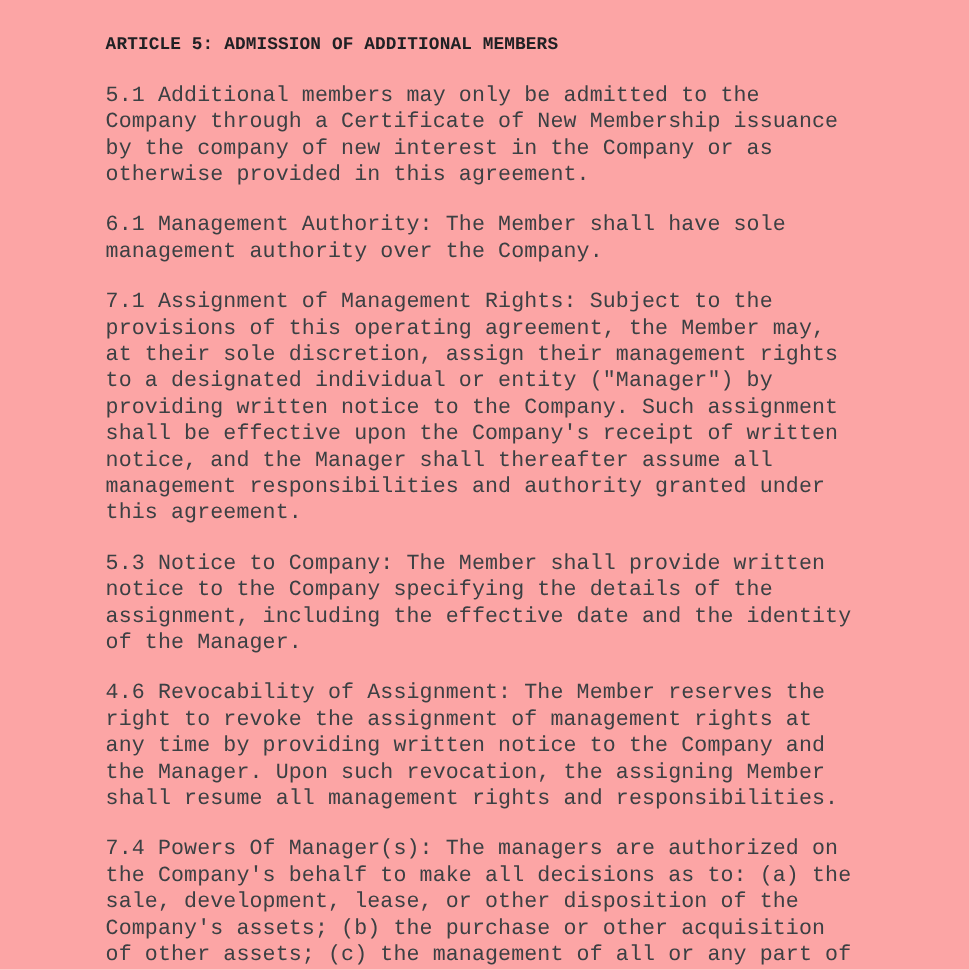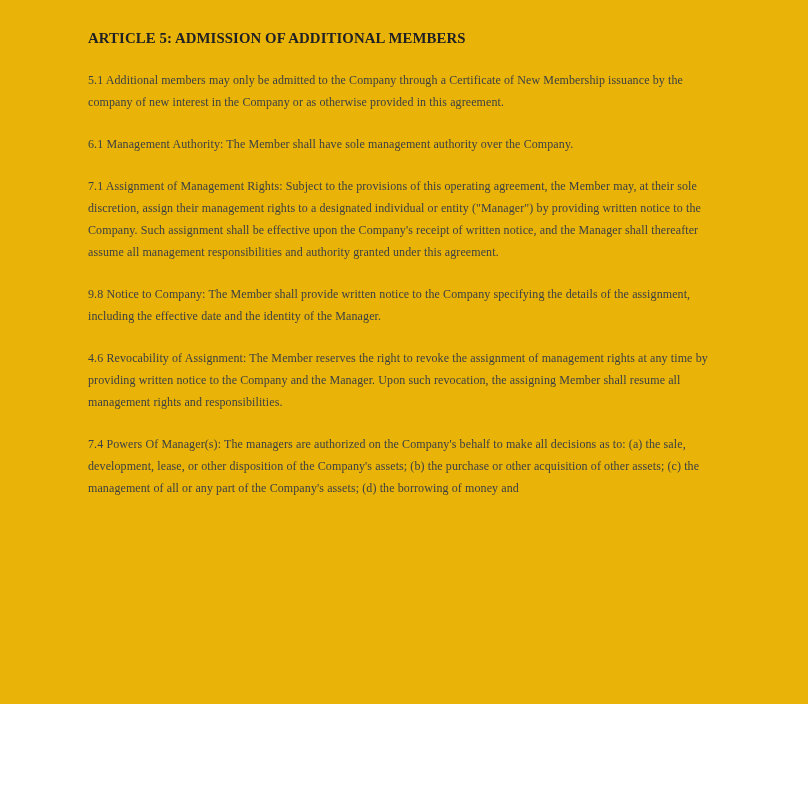--- a/index.html
+++ b/index.html
@@ -6,39 +6,39 @@
     margin: 0;
     padding: 0;
     background: #ffffff;
     width: 808px;
     height: 808px;
     overflow: hidden;
   }
   .doc-page {
     box-sizing: border-box;
     width: 808px;
-    height: 704px;
+    height: 808px;
     padding: 27px 0 0 88px;
-    background: #eab308;
-    font-family: Liberation Serif, serif;
+    background: #fca5a5;
+    font-family: Liberation Mono, monospace;
   }
   .doc-content {
     width: 625px;
   }
   .doc-content h2 {
     margin: 0 0 20px 0;
     font-size: 14.8px;
     line-height: 22px;
     font-weight: 700;
     color: #202124;
     letter-spacing: 0.1px;
   }
   .doc-content p {
     margin: 0 0 20px 0;
-    font-size: 12px;
+    font-size: 18px;
     line-height: 22px;
     font-weight: 400;
     color: #3c4043;
     letter-spacing: 0.1px;
   }
 </style>
 </head>
 <body>
 
 <div class="doc-page">
@@ -48,19 +48,19 @@
       <h2>ARTICLE 5: ADMISSION OF ADDITIONAL MEMBERS</h2>
       <p>5.1 Additional members may only be admitted to the Company through a Certificate of New Membership issuance by the company of new interest in the Company or as otherwise provided in this agreement.</p>
     </section>
 
     <section>
       <p>6.1 Management Authority: The Member shall have sole management authority over the Company.</p>
     </section>
 
     <section>
       <p>7.1 Assignment of Management Rights: Subject to the provisions of this operating agreement, the Member may, at their sole discretion, assign their management rights to a designated individual or entity ("Manager") by providing written notice to the Company. Such assignment shall be effective upon the Company's receipt of written notice, and the Manager shall thereafter assume all management responsibilities and authority granted under this agreement.</p>
-      <p>9.8 Notice to Company: The Member shall provide written notice to the Company specifying the details of the assignment, including the effective date and the identity of the Manager.</p>
+      <p>5.3 Notice to Company: The Member shall provide written notice to the Company specifying the details of the assignment, including the effective date and the identity of the Manager.</p>
       <p>4.6 Revocability of Assignment: The Member reserves the right to revoke the assignment of management rights at any time by providing written notice to the Company and the Manager. Upon such revocation, the assigning Member shall resume all management rights and responsibilities.</p>
       <p>7.4 Powers Of Manager(s): The managers are authorized on the Company's behalf to make all decisions as to: (a) the sale, development, lease, or other disposition of the Company's assets; (b) the purchase or other acquisition of other assets; (c) the management of all or any part of the Company's assets; (d) the borrowing of money and</p>
     </section>
 
   </div>
 </div>
 
 </body></html>

